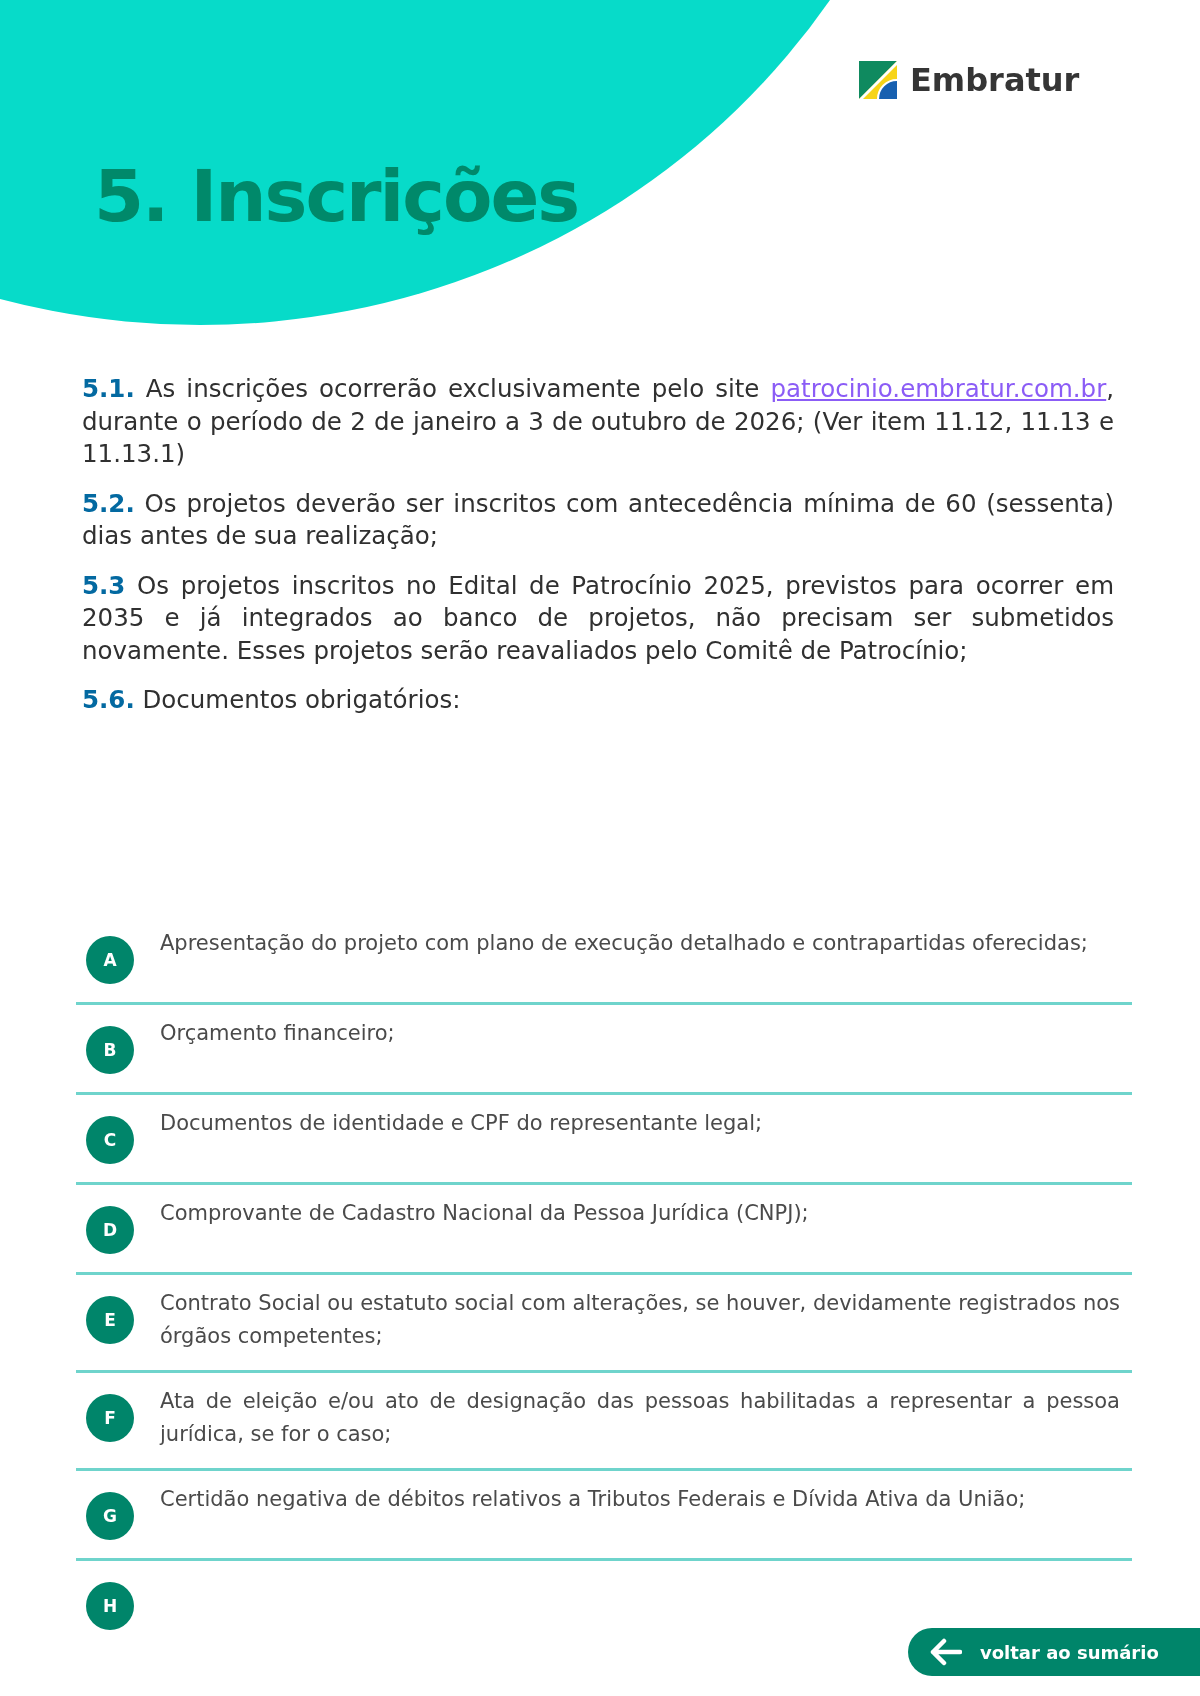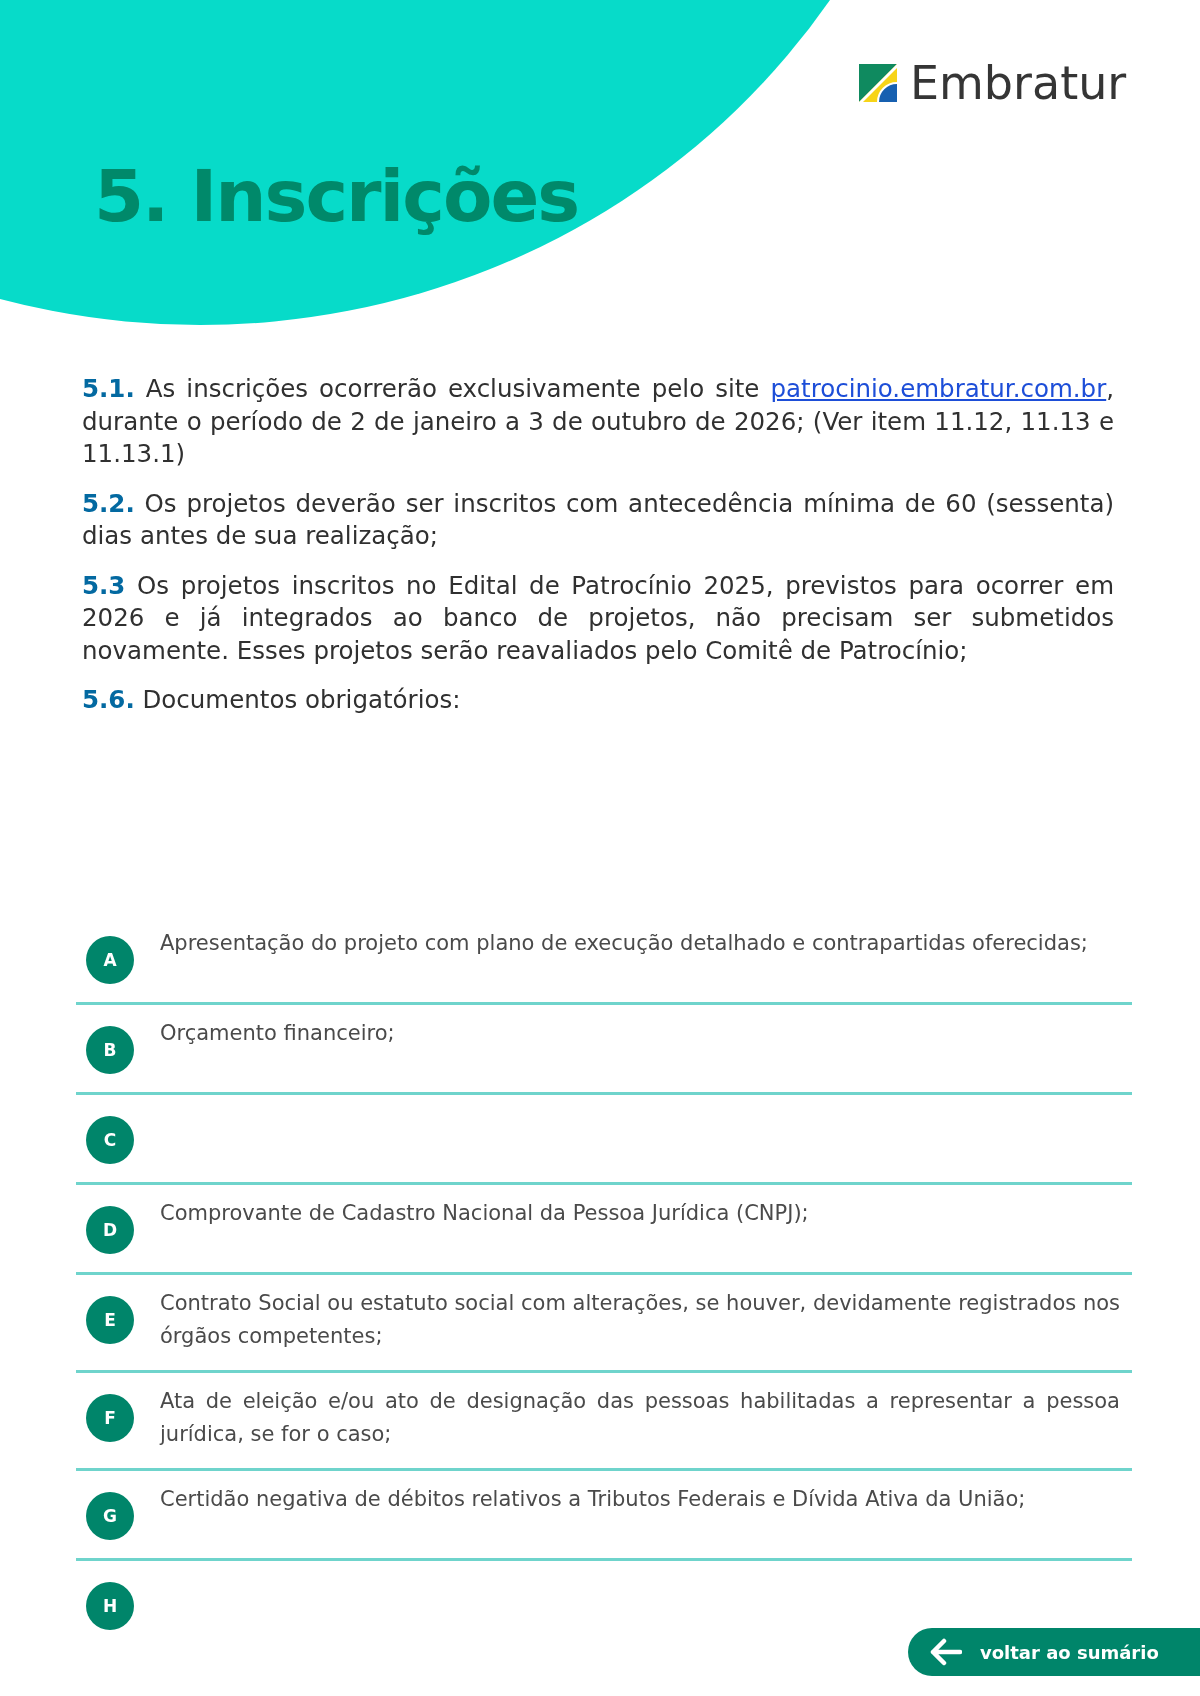--- a/index.html
+++ b/index.html
@@ -9,30 +9,30 @@
     font-family: "DejaVu Sans", sans-serif;
     color: #2f2f2f;
   }
   .blob {
     position: absolute; left: -560px; top: -1150px;
     width: 1520px; height: 1475px; border-radius: 50%;
     background: #07dbc9;
   }
   .logo { position: absolute; left: 858px; top: 60px; display: flex; align-items: center; gap: 12px; }
   .logo-mark { width: 40px; height: 40px; }
-  .logo-text { font-family: "DejaVu Sans", sans-serif; font-size: 46px; font-weight: normal; color: #353535; letter-spacing: 0px; line-height: 1; }
+  .logo-text { font-family: "DejaVu Sans", sans-serif; font-size: 32px; font-weight: bold; color: #353535; letter-spacing: 0px; line-height: 1; }
   .page-title {
     position: absolute; left: 94px; top: 160px; margin: 0;
     font-family: "DejaVu Sans", sans-serif; font-weight: bold;
     font-size: 72px; color: #00896a; letter-spacing: -2px; line-height: 1;
   }
   .content { position: absolute; left: 82px; top: 373px; width: 1032px; }
   .para { margin: 0 0 17px 0; font-size: 24.5px; line-height: 32.5px; text-align: justify; color: #303030; }
   .num { color: #0369a1; font-weight: bold; }
-  .link { color: #1d4ed8; text-decoration: underline; }
+  .link { color: #8b5cf6; text-decoration: underline; }
   .list { position: absolute; left: 76px; top: 915px; width: 1056px; }
   .item { display: flex; align-items: flex-start; border-bottom: 3px solid #6fd4cc; padding: 12px 0 18px 0; }
   .item:last-child { border-bottom: none; }
   .badge {
     flex: 0 0 auto; width: 48px; height: 48px; border-radius: 50%;
     background: #00856a; color: #fff; font-weight: bold; font-size: 17px;
     display: flex; align-items: center; justify-content: center;
     margin: 9px 0 0 10px;
   }
   .item-text { margin-left: 26px; font-size: 21px; line-height: 32.5px; color: #4a4a4a; text-align: justify; flex: 1; padding-right: 12px; }
@@ -59,35 +59,36 @@
     <path d="M20,39 A19,19 0 0 1 39,20" fill="none" stroke="#ffffff" stroke-width="2"></path>
   </svg>
   <span class="logo-text">Embratur</span>
 </div>
 
 <h1 class="page-title">5. Inscrições</h1>
 
 <div class="content">
   <p class="para"><span class="num">5.1.</span><span> As inscrições ocorrerão exclusivamente pelo site </span><a class="link">patrocinio.embratur.com.br</a><span>, durante o período de 2 de janeiro a 3 de outubro de 2026; (Ver item 11.12, 11.13 e 11.13.1)</span></p>
   <p class="para"><span class="num">5.2.</span><span> Os projetos deverão ser inscritos com antecedência mínima de 60 (sessenta) dias antes de sua realização;</span></p>
-  <p class="para"><span class="num">5.3</span><span> Os projetos inscritos no Edital de Patrocínio 2025, previstos para ocorrer em 2026 e já integrados ao banco de projetos, não precisam ser submetidos novamente. Esses projetos serão reavaliados pelo Comitê de Patrocínio;</span></p>
+  <p class="para"><span class="num">5.3</span><span> Os projetos inscritos no Edital de Patrocínio 2025, previstos para ocorrer em 2035 e já integrados ao banco de projetos, não precisam ser submetidos novamente. Esses projetos serão reavaliados pelo Comitê de Patrocínio;</span></p>
   <p class="para"><span class="num">5.6.</span><span> Documentos obrigatórios:</span></p>
 </div>
 
 <div class="list">
   <div class="item">
     <span class="badge">A</span>
     <span class="item-text">Apresentação do projeto com plano de execução detalhado e contrapartidas oferecidas;</span>
   </div>
   <div class="item">
     <span class="badge">B</span>
     <span class="item-text">Orçamento financeiro;</span>
   </div>
   <div class="item">
     <span class="badge">C</span>
+    <span class="item-text">Documentos de identidade e CPF do representante legal;</span>
   </div>
   <div class="item">
     <span class="badge">D</span>
     <span class="item-text">Comprovante de Cadastro Nacional da Pessoa Jurídica (CNPJ);</span>
   </div>
   <div class="item">
     <span class="badge">E</span>
     <span class="item-text">Contrato Social ou estatuto social com alterações, se houver, devidamente registrados nos órgãos competentes;</span>
   </div>
   <div class="item">

